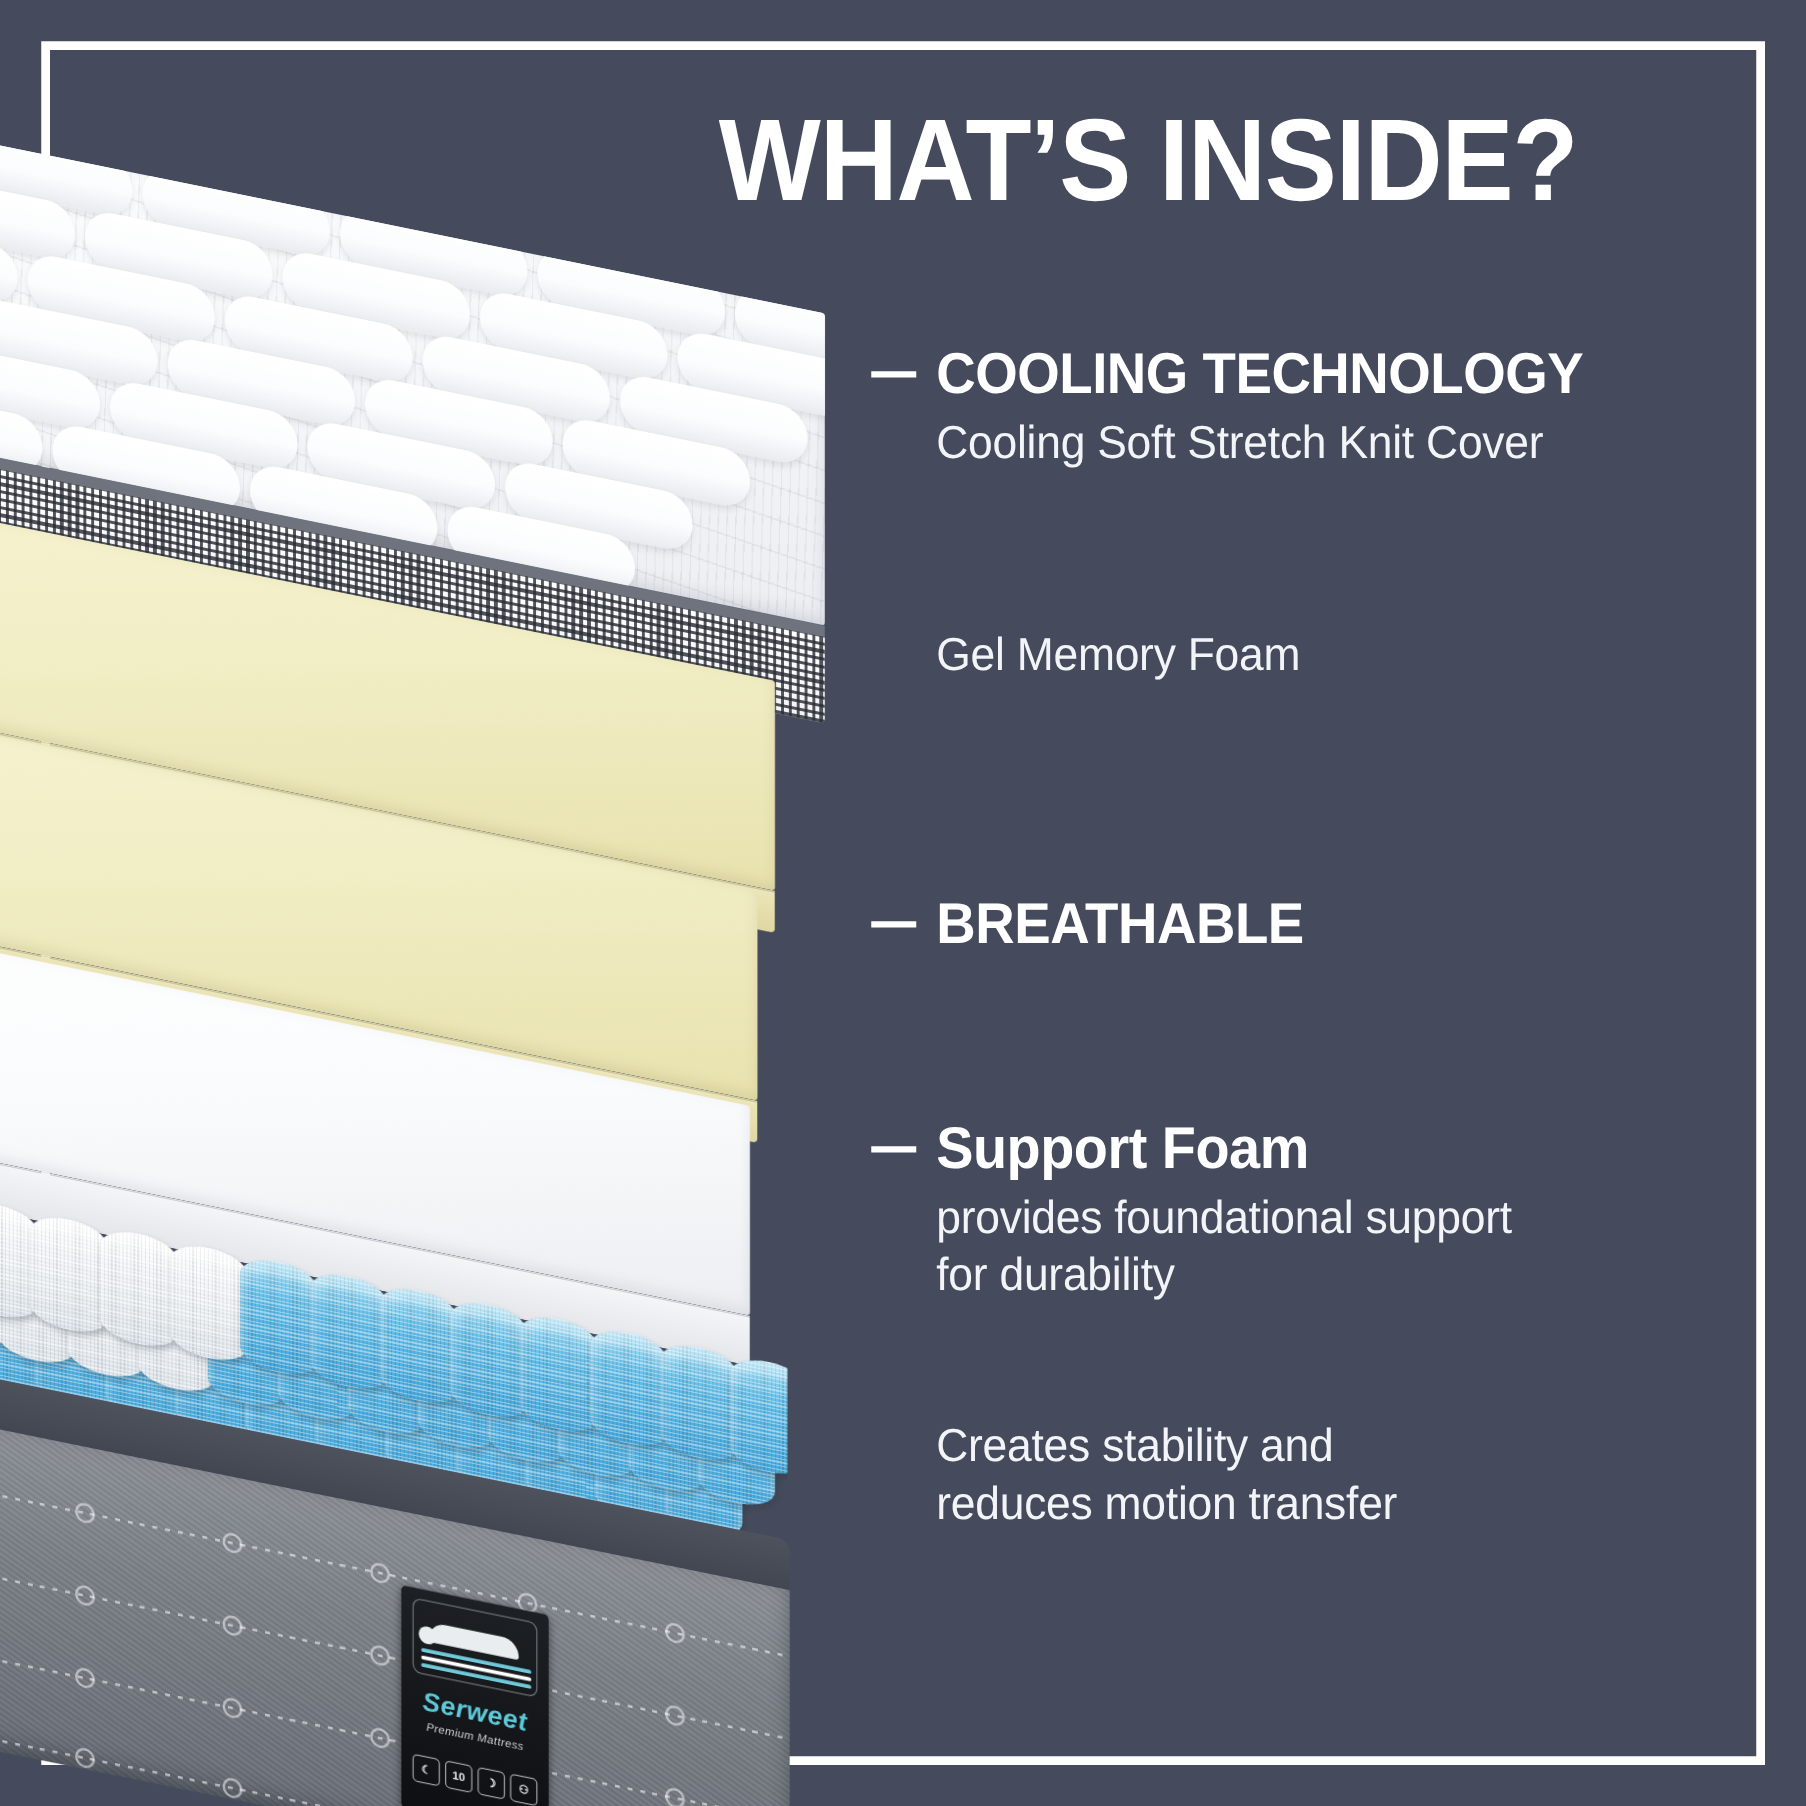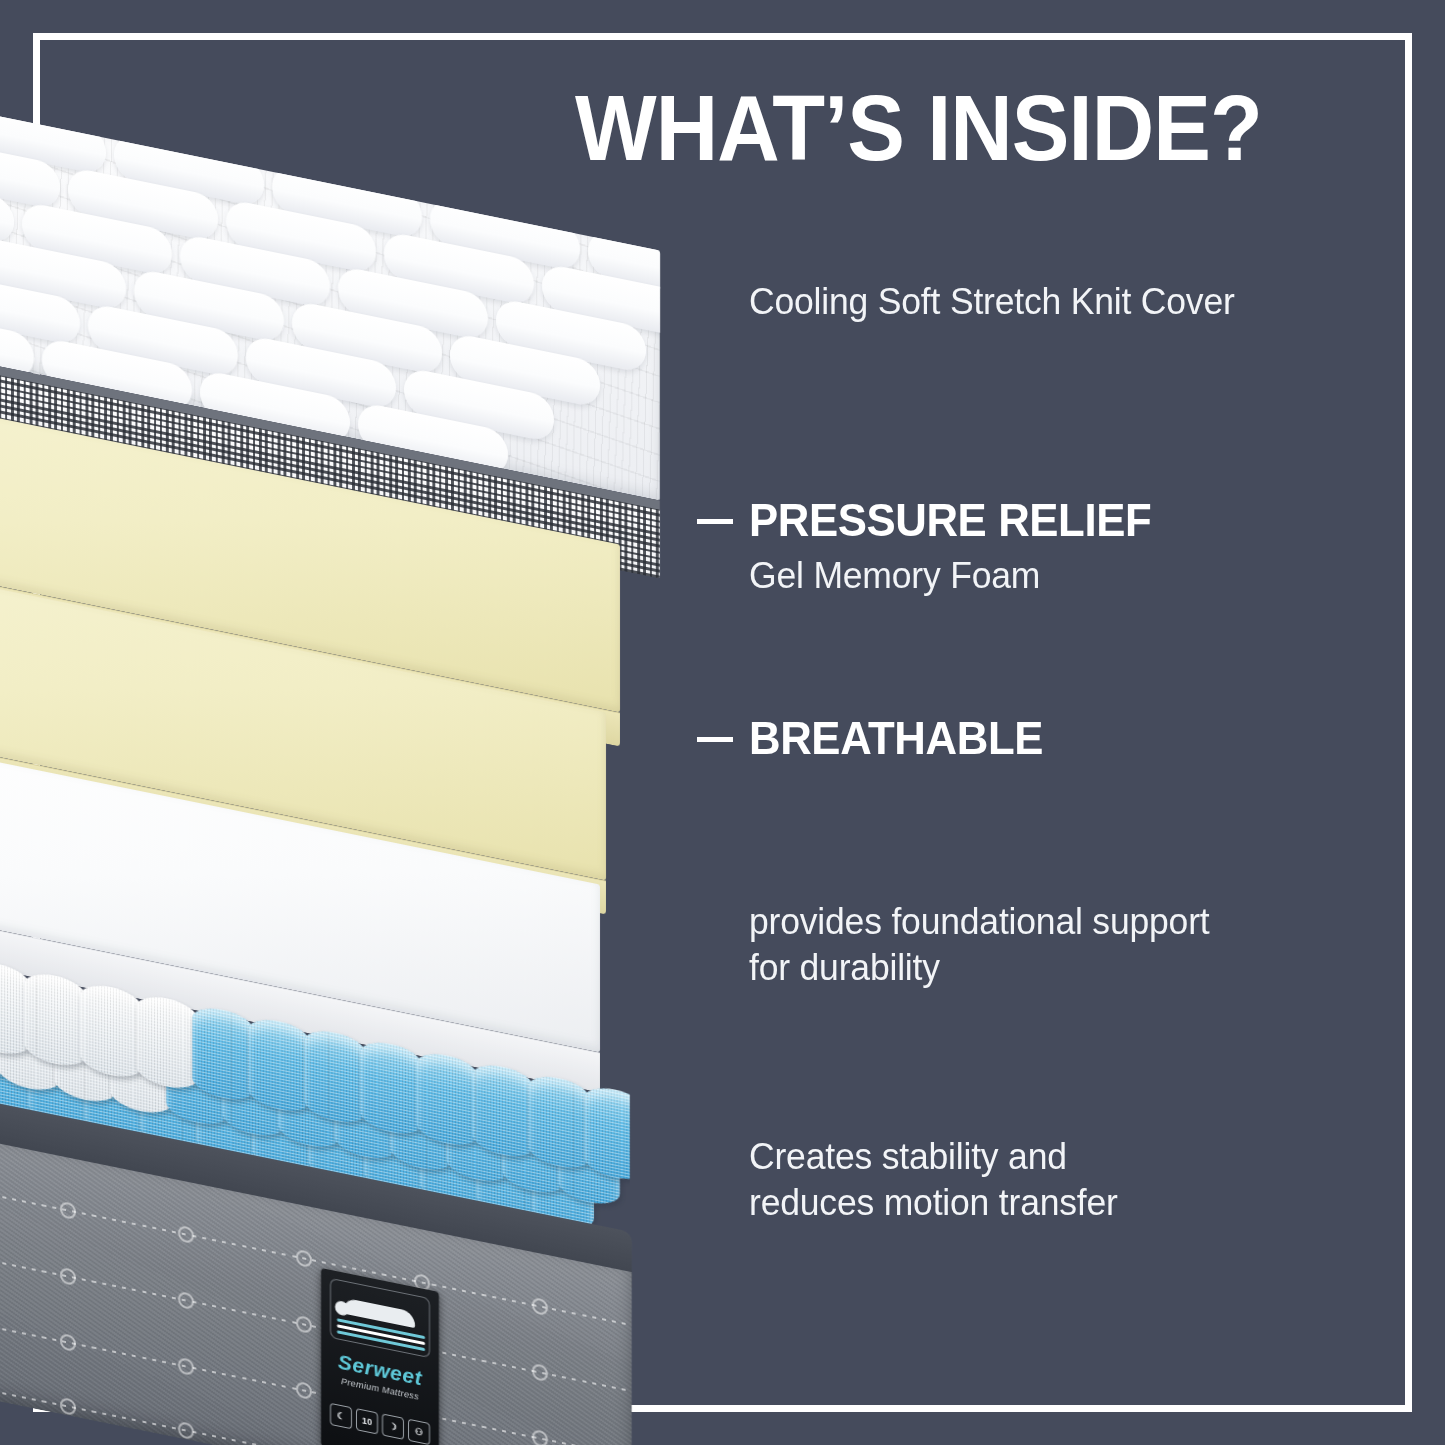--- a/index.html
+++ b/index.html
@@ -486,40 +486,44 @@
         </div>
     </div>
   </div>
 
   <div class="frame"></div>
 
   <div class="headline">WHAT’S INSIDE?</div>
 
   <div class="features" id="features">
       <div class="feature" style="top: 0px;">
+        <div class="f-head">
+          <span class="dash"></span>
+          <span class="f-title caps">COOLING TECHNOLOGY</span>
+        </div>
         <div class="f-sub">
           <div>Cooling Soft Stretch Knit Cover</div>
         </div>
       </div>
       <div class="feature" style="top: 222px;">
-        <div class="f-head">
-          <span class="dash"></span>
-          <span class="f-title caps">PRESSURE RELIEF</span>
-        </div>
         <div class="f-sub">
           <div>Gel Memory Foam</div>
         </div>
       </div>
       <div class="feature" style="top: 440px;">
         <div class="f-head">
           <span class="dash"></span>
           <span class="f-title caps">BREATHABLE</span>
         </div>
       </div>
       <div class="feature" style="top: 620px;">
+        <div class="f-head">
+          <span class="dash"></span>
+          <span class="f-title">Support Foam</span>
+        </div>
         <div class="f-sub">
           <div>provides foundational support</div>
           <div>for durability</div>
         </div>
       </div>
       <div class="feature" style="top: 855px;">
         <div class="f-sub">
           <div>Creates stability and</div>
           <div>reduces motion transfer</div>
         </div>

